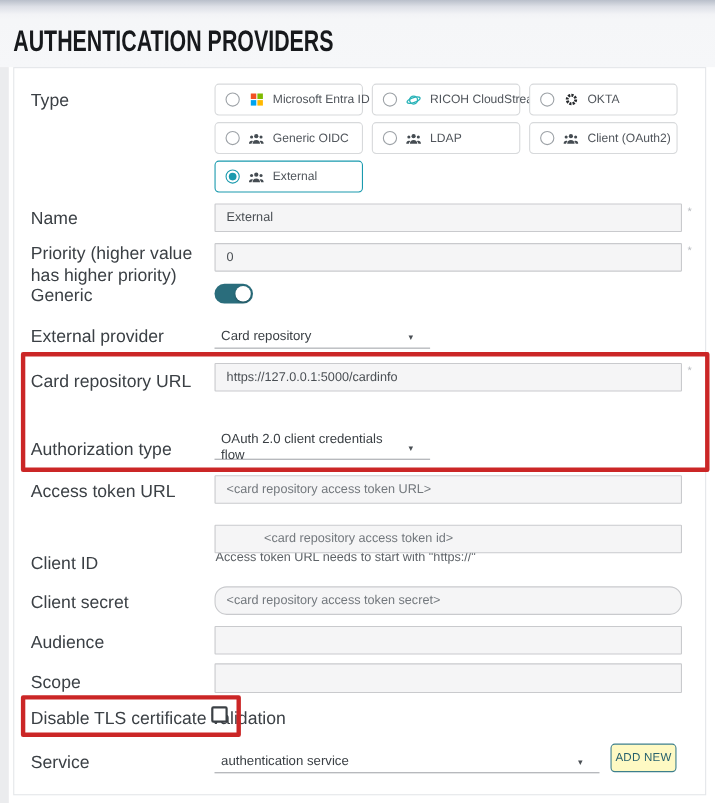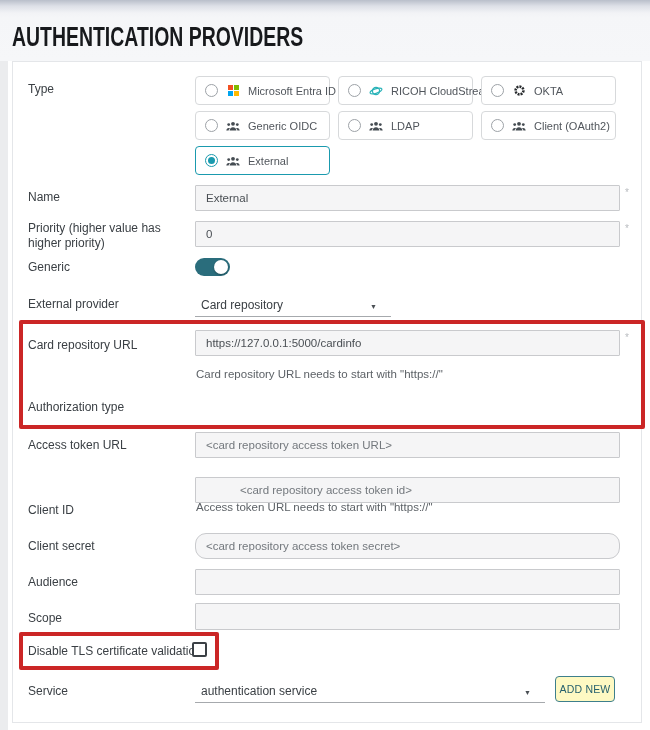--- a/index.html
+++ b/index.html
@@ -15,21 +15,21 @@
   .page-title {
     position:absolute; left:12px; top:22px; font-size:27px; font-weight:800;
     color:#17191c; white-space:nowrap; transform:scaleX(0.72); transform-origin:left center;
     letter-spacing:0px;
   }
   .gutter { position:absolute; left:0; top:61px; width:8px; height:669px; background:#ebecee; }
   .panel {
     position:absolute; left:12px; top:61px; width:630px; height:662px;
     background:#ffffff; border:1px solid #e4e6e9;
   }
-  .flabel { position:absolute; left:28px; font-size:12px; color:#3b4045; line-height:1.25; }
+  .flabel { position:absolute; left:28px; font-size:16px; color:#3b4045; line-height:1.25; }
   .txt-input {
     position:absolute; left:195px; width:425px; height:26px;
     background:#f5f5f6; border:1px solid #c9cacd; border-radius:1px;
     font-family:inherit; font-size:11.5px; color:#4a4f54; padding:0 10px; outline:none;
   }
   .txt-input::placeholder { color:#73787d; opacity:1; }
   .req { position:absolute; left:625px; color:#b9bcc0; font-size:10px; }
   .helper { position:absolute; left:196px; font-size:11.5px; color:#5d6267; }
   .select {
     position:absolute; left:195px; height:24px; border-bottom:1px solid #a6a9ad;
@@ -197,23 +197,26 @@
 
   <div class="flabel" style="top:297px;">External provider</div>
   <div class="select" style="top:293px; width:196px;">
     <span>Card repository</span>
     <span class="arrow"></span>
   </div>
 
   <div class="flabel" style="top:338px;">Card repository URL</div>
   <input class="txt-input" style="top: 330px;" value="https://127.0.0.1:5000/cardinfo">
   <span class="req" style="top:332px;">*</span>
-  <div class="helper" style="top:368px;">Card repository URL needs to start with "https://"</div>
 
   <div class="flabel" style="top:400px;">Authorization type</div>
+  <div class="select" style="top:394px; width:196px;">
+    <span>OAuth 2.0 client credentials flow</span>
+    <span class="arrow"></span>
+  </div>
 
   <div class="red-box one"></div>
 
   <div class="flabel" style="top:438px;">Access token URL</div>
   <input class="txt-input" style="top: 432px;" placeholder="&lt;card repository access token URL&gt;">
   <div class="helper" style="top:469px;margin-top:32px;">Access token URL needs to start with "https://"</div>
 
   <div class="flabel" style="top:503px;">Client ID</div>
   <input class="txt-input" style="top: 477px; padding-left: 44px;" placeholder="&lt;card repository access token id&gt;">
 

